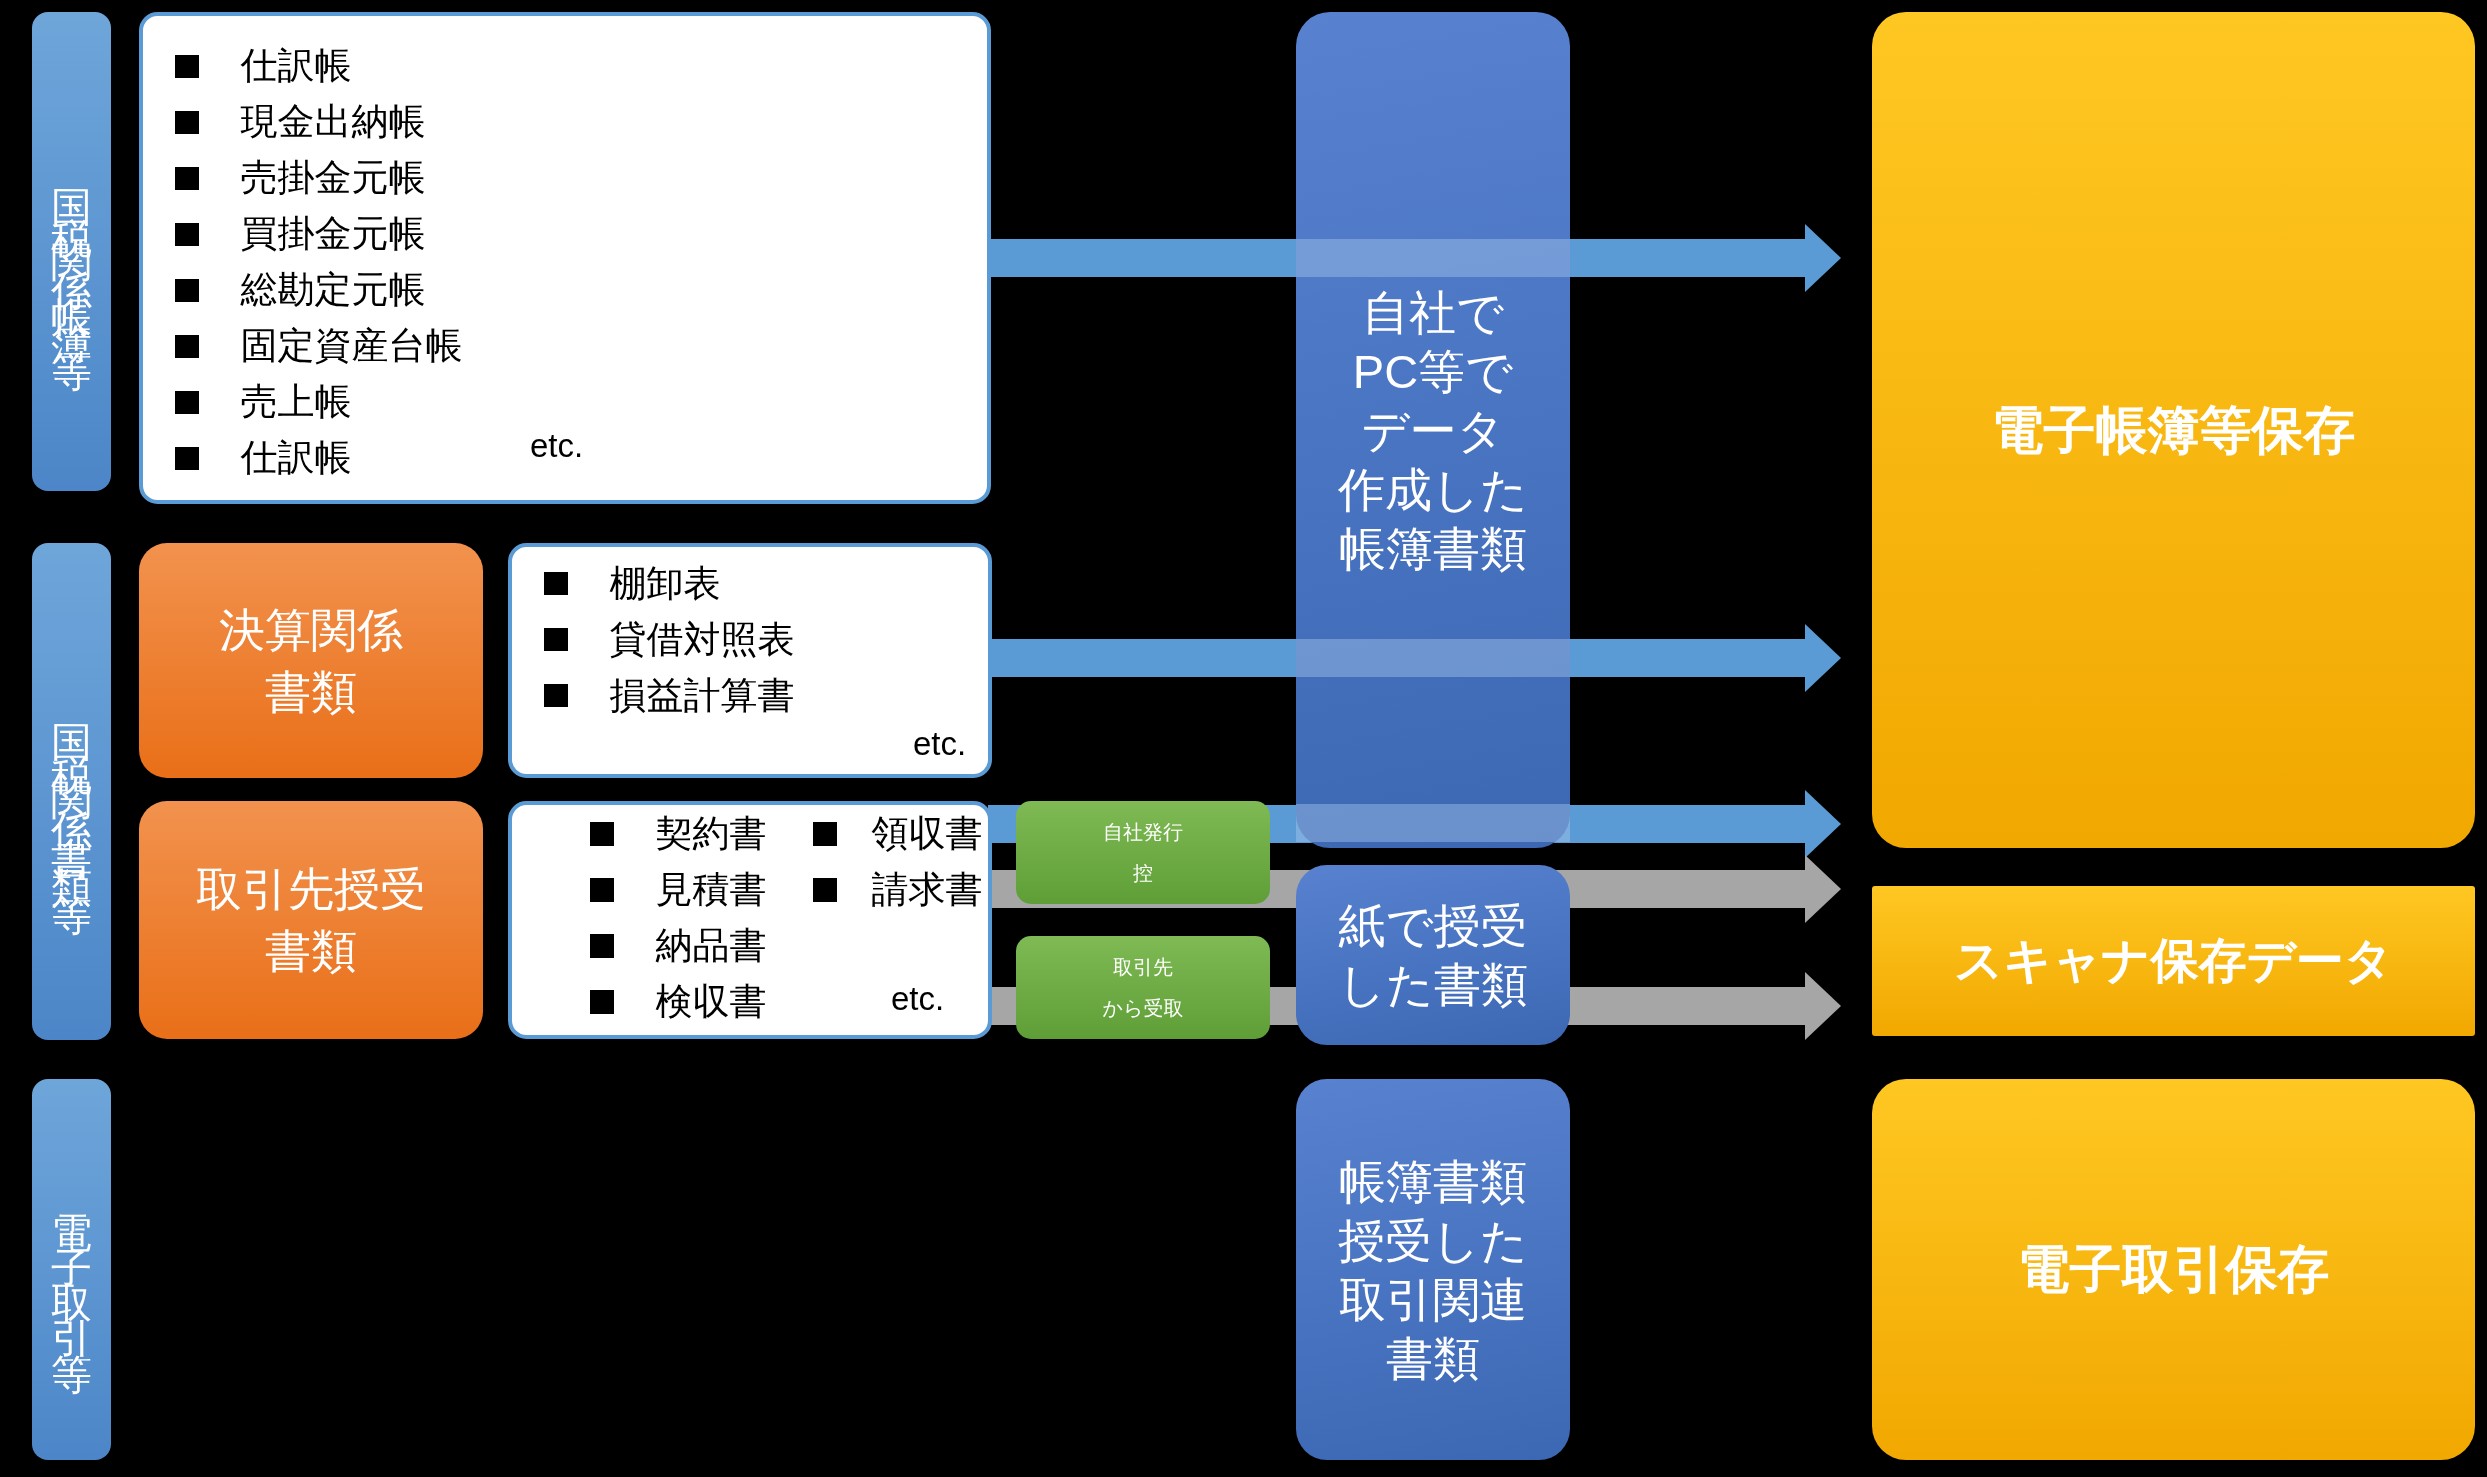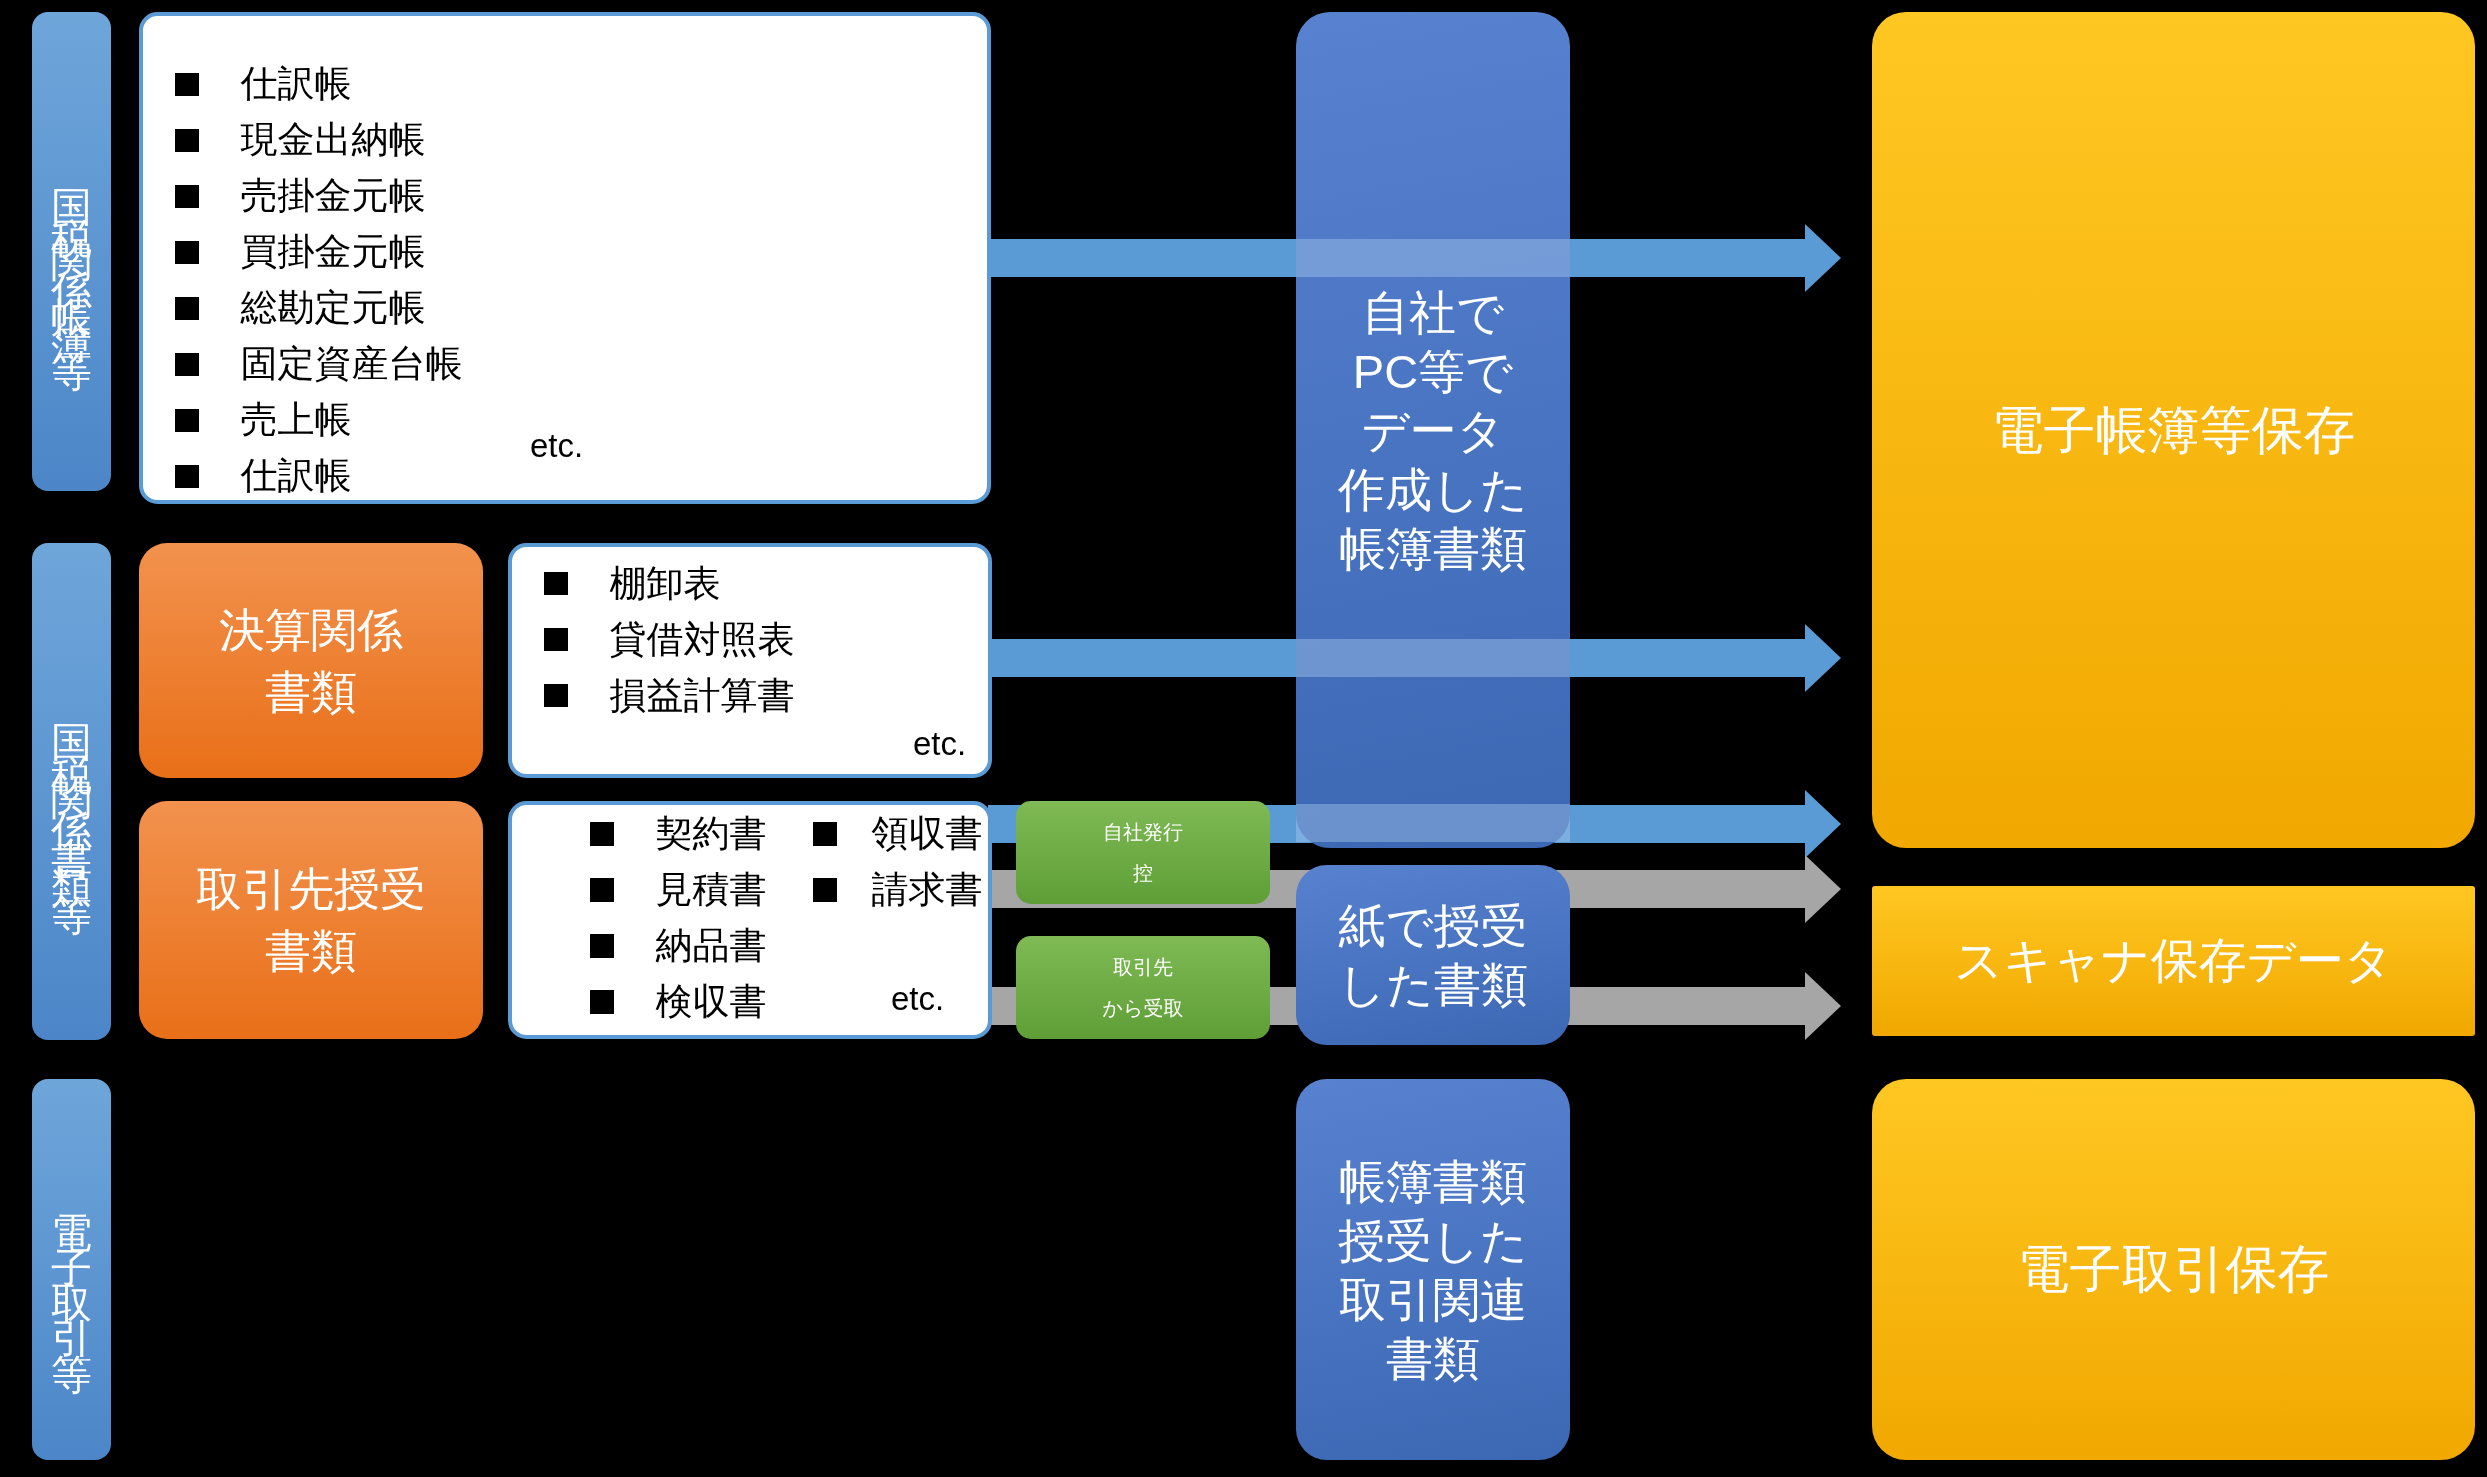--- a/index.html
+++ b/index.html
@@ -57,21 +57,21 @@
   .cbox{display:flex;flex-direction:column;align-items:center;justify-content:center;
     box-sizing:border-box;color:#fff;text-align:center;z-index:2;}
   .orange{background:linear-gradient(180deg,#F2924E 0%,#E96F18 100%);border-radius:28px;text-align:right;}
   .green{background:linear-gradient(180deg,#7FBA55 0%,#5F9E36 100%);border-radius:15px;}
   .pblue{background:linear-gradient(170deg,#5882D0 0%,#3B67B3 100%);border-radius:34px;}
   .gold{background:linear-gradient(180deg,#FFC722 0%,#F1A800 100%);border-radius:34px;}
 
   .orange.big div{font-size:46px;line-height:62px;}
   .green div{font-size:20px;line-height:41px;text-align:center;}
   .pblue div{font-size:47px;line-height:59px;}
-  .gold .headline{font-size:52px;font-weight:400;line-height:1.2;}
+  .gold .headline{font-size:52px;font-weight:700;line-height:1.2;}
   .gold .headline.mid{font-size:48px;}
 </style>
 </head>
 <body>
 
 <div class="canvas">
 
   <div class="arrow blue" style="top:224px">
       <div class="shaft"></div>
       <div class="head"></div>
@@ -97,21 +97,21 @@
     <span class="ls1">国税関係帳簿等</span>
   </div>
   <div class="vlabel abs" style="left:32px;top:543px;width:79px;height:497px">
     <span class="ls2">国税関係書類等</span>
   </div>
   <div class="vlabel abs" style="left:32px;top:1079px;width:79px;height:381px">
     <span class="ls3">電子取引等</span>
   </div>
 
   <div class="wbox abs" style="left:139px;top:12.4px;width:852px;height:492px">
-    <ul style="padding-top:40px">
+    <ul style="padding-top:22px">
       <li>
           <span class="li-bullet"></span>
           <span>仕訳帳</span>
         </li>
       <li>
           <span class="li-bullet"></span>
           <span>現金出納帳</span>
         </li>
       <li>
           <span class="li-bullet"></span>

